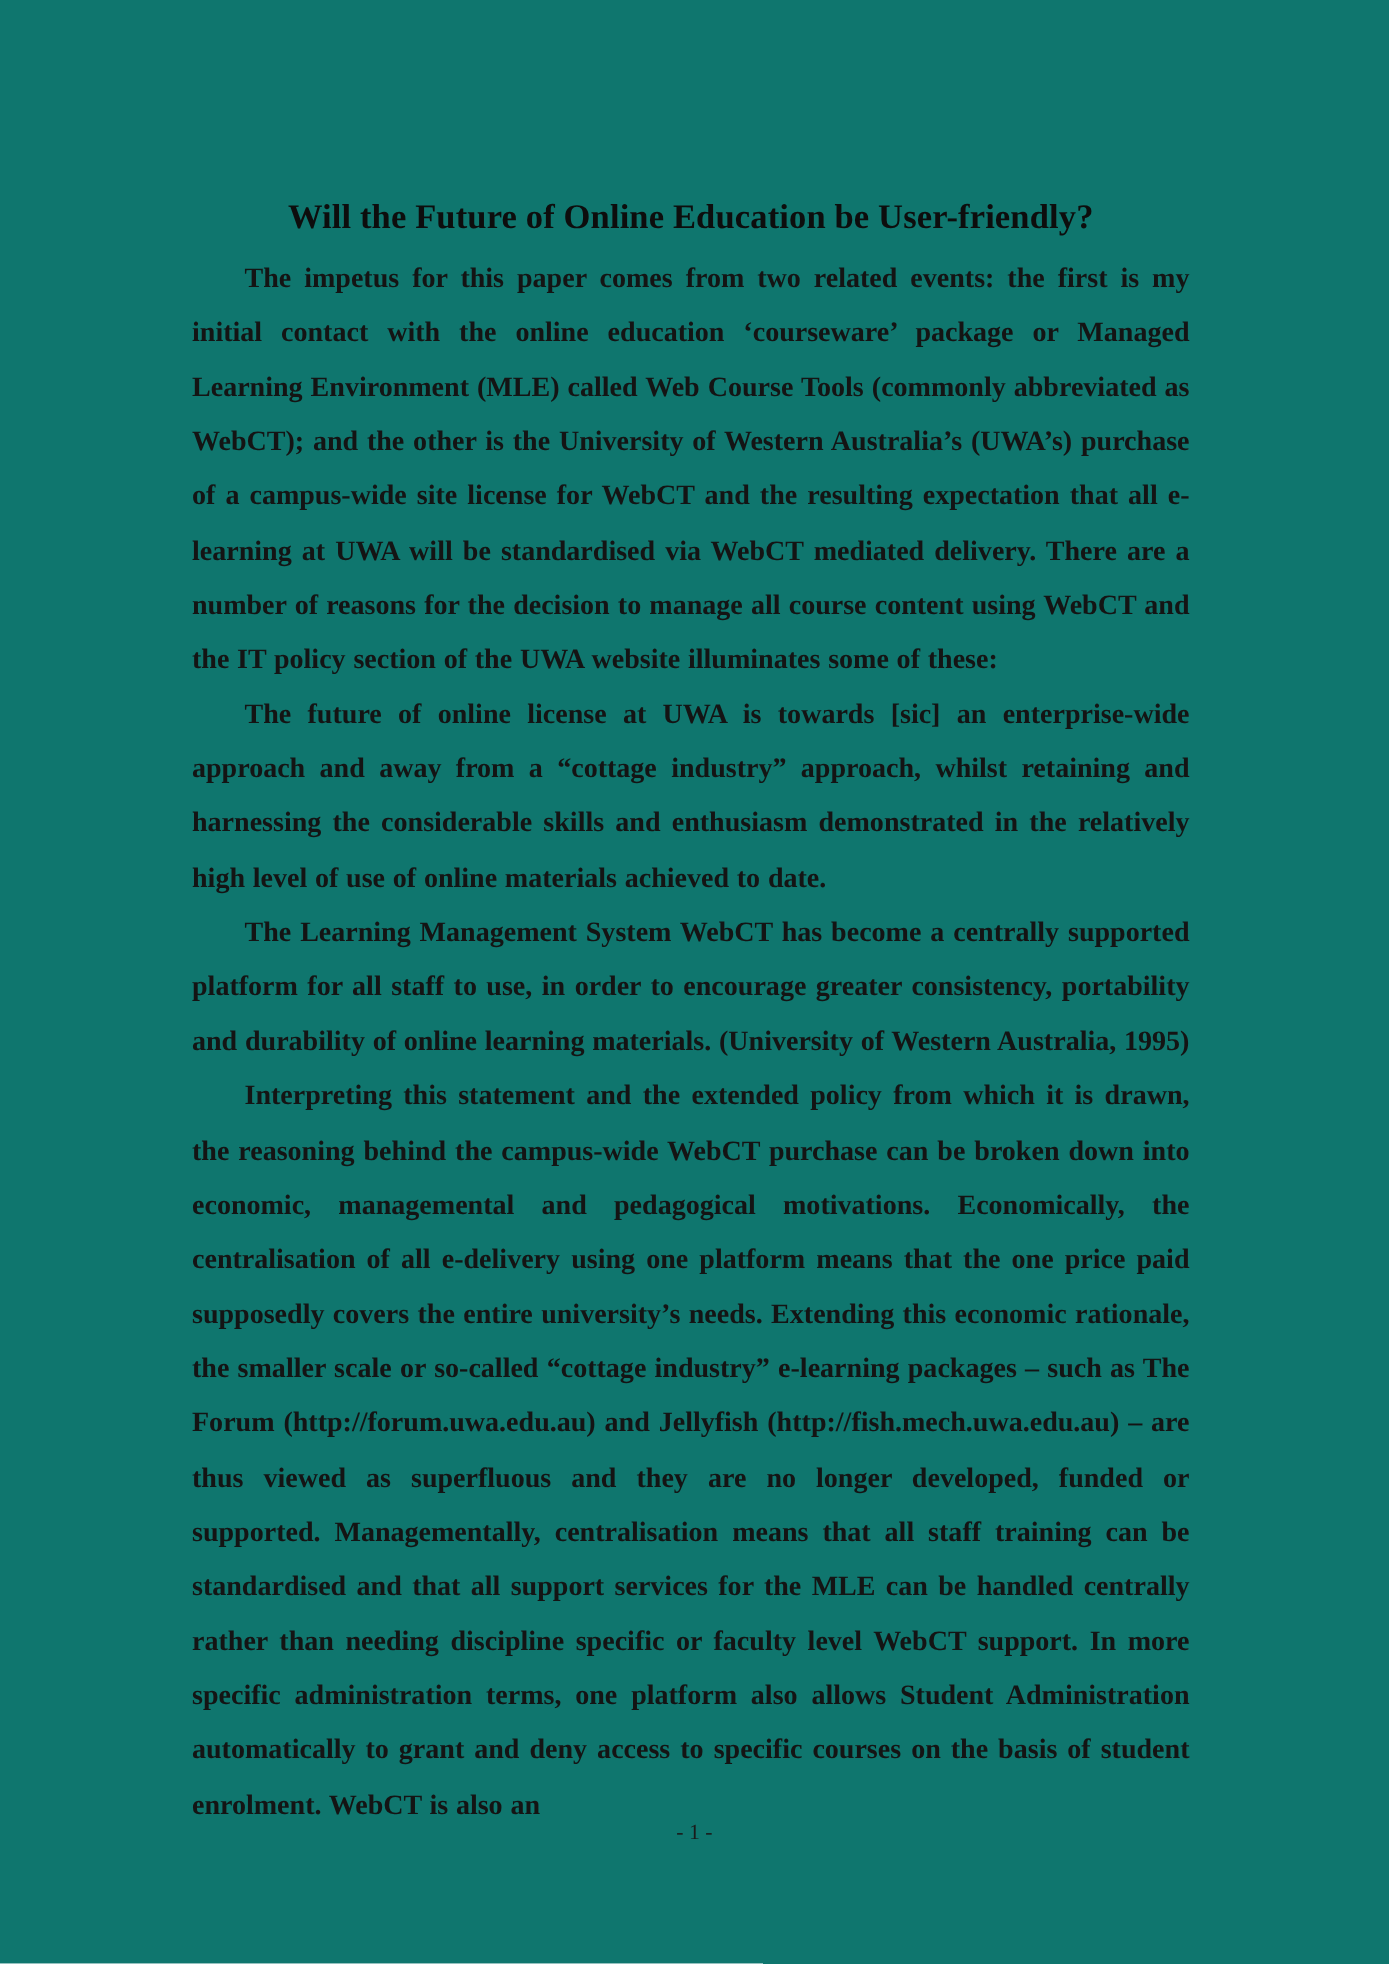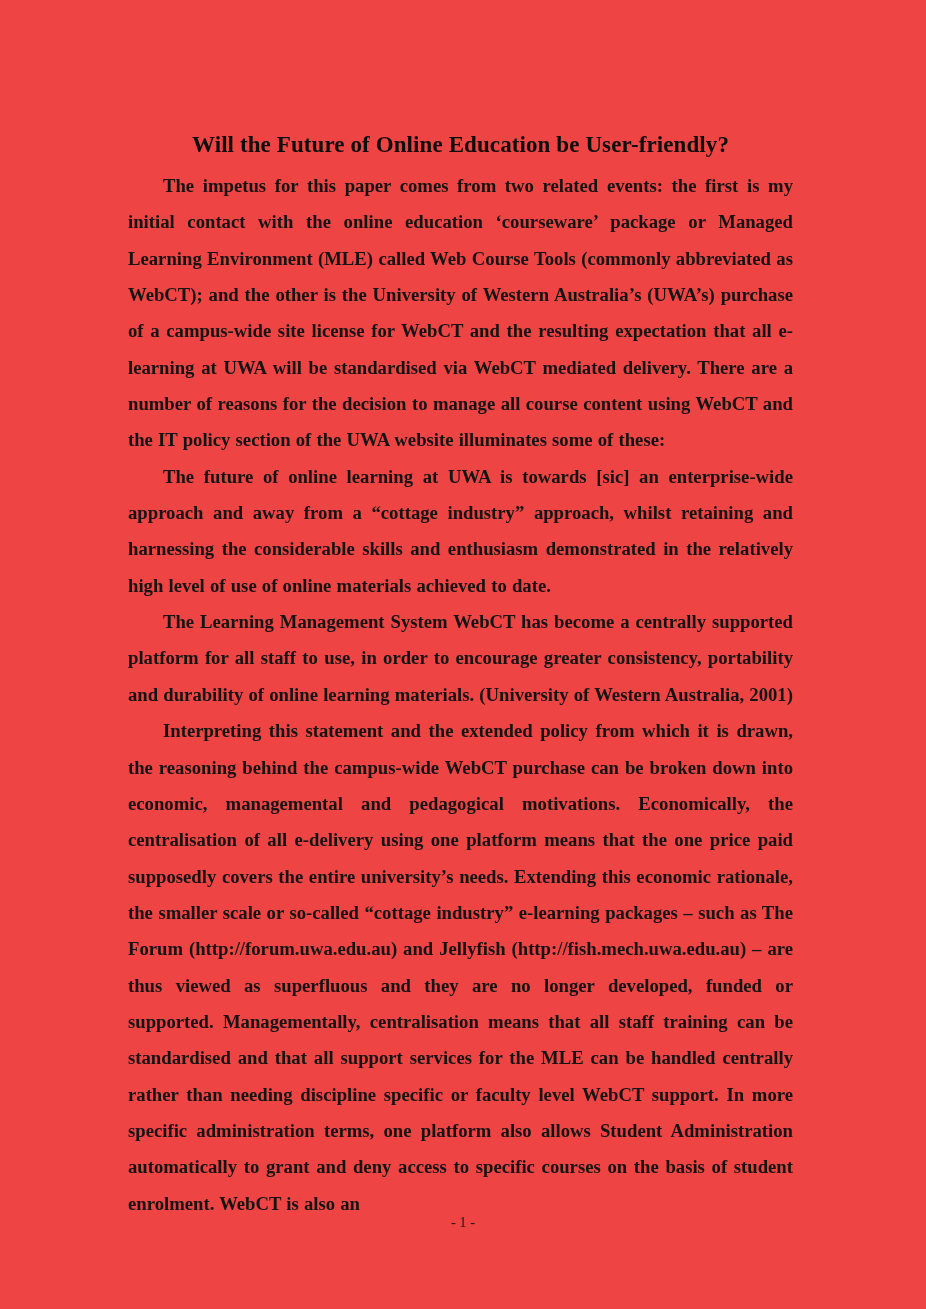--- a/index.html
+++ b/index.html
@@ -4,21 +4,21 @@
 <style>
   html, body {
     margin: 0;
     padding: 0;
     background: #ffffff;
   }
   .page {
     position: relative;
     width: 926px;
     height: 1309px;
-    background: #ef4444;
+    background: #0f766e;
     font-family: "Liberation Serif", "DejaVu Serif", serif;
     color: #141414;
     overflow: hidden;
   }
   .content {
     position: absolute;
     left: 128px;
     top: 121px;
     width: 665px;
   }
@@ -51,18 +51,18 @@
     color: #1a1a1a;
   }
 </style>
 </head>
 <body>
 
 <div class="page">
   <div class="content">
     <h1 class="doc-title">Will the Future of Online Education be User-friendly?</h1>
     <p class="para">The impetus for this paper comes from two related events: the first is my initial contact with the online education ‘courseware’ package or Managed Learning Environment (MLE) called Web Course Tools (commonly abbreviated as WebCT); and the other is the University of Western Australia’s (UWA’s) purchase of a campus-wide site license for WebCT and the resulting expectation that all e-learning at UWA will be standardised via WebCT mediated delivery. There are a number of reasons for the decision to manage all course content using WebCT and the IT policy section of the UWA website illuminates some of these:</p>
-    <p class="para">The future of online learning at UWA is towards [sic] an enterprise-wide approach and away from a “cottage industry” approach, whilst retaining and harnessing the considerable skills and enthusiasm demonstrated in the relatively high level of use of online materials achieved to date.</p>
-    <p class="para">The Learning Management System WebCT has become a centrally supported platform for all staff to use, in order to encourage greater consistency, portability and durability of online learning materials. (University of Western Australia, 2001)</p>
+    <p class="para">The future of online license at UWA is towards [sic] an enterprise-wide approach and away from a “cottage industry” approach, whilst retaining and harnessing the considerable skills and enthusiasm demonstrated in the relatively high level of use of online materials achieved to date.</p>
+    <p class="para">The Learning Management System WebCT has become a centrally supported platform for all staff to use, in order to encourage greater consistency, portability and durability of online learning materials. (University of Western Australia, 1995)</p>
     <p class="para">Interpreting this statement and the extended policy from which it is drawn, the reasoning behind the campus-wide WebCT purchase can be broken down into economic, managemental and pedagogical motivations. Economically, the centralisation of all e-delivery using one platform means that the one price paid supposedly covers the entire university’s needs. Extending this economic rationale, the smaller scale or so-called “cottage industry” e-learning packages – such as The Forum (http://forum.uwa.edu.au) and Jellyfish (http://fish.mech.uwa.edu.au) – are thus viewed as superfluous and they are no longer developed, funded or supported. Managementally, centralisation means that all staff training can be standardised and that all support services for the MLE can be handled centrally rather than needing discipline specific or faculty level WebCT support. In more specific administration terms, one platform also allows Student Administration automatically to grant and deny access to specific courses on the basis of student enrolment. WebCT is also an</p>
   </div>
   <div class="footer">- 1 -</div>
 </div>
 
 </body></html>

